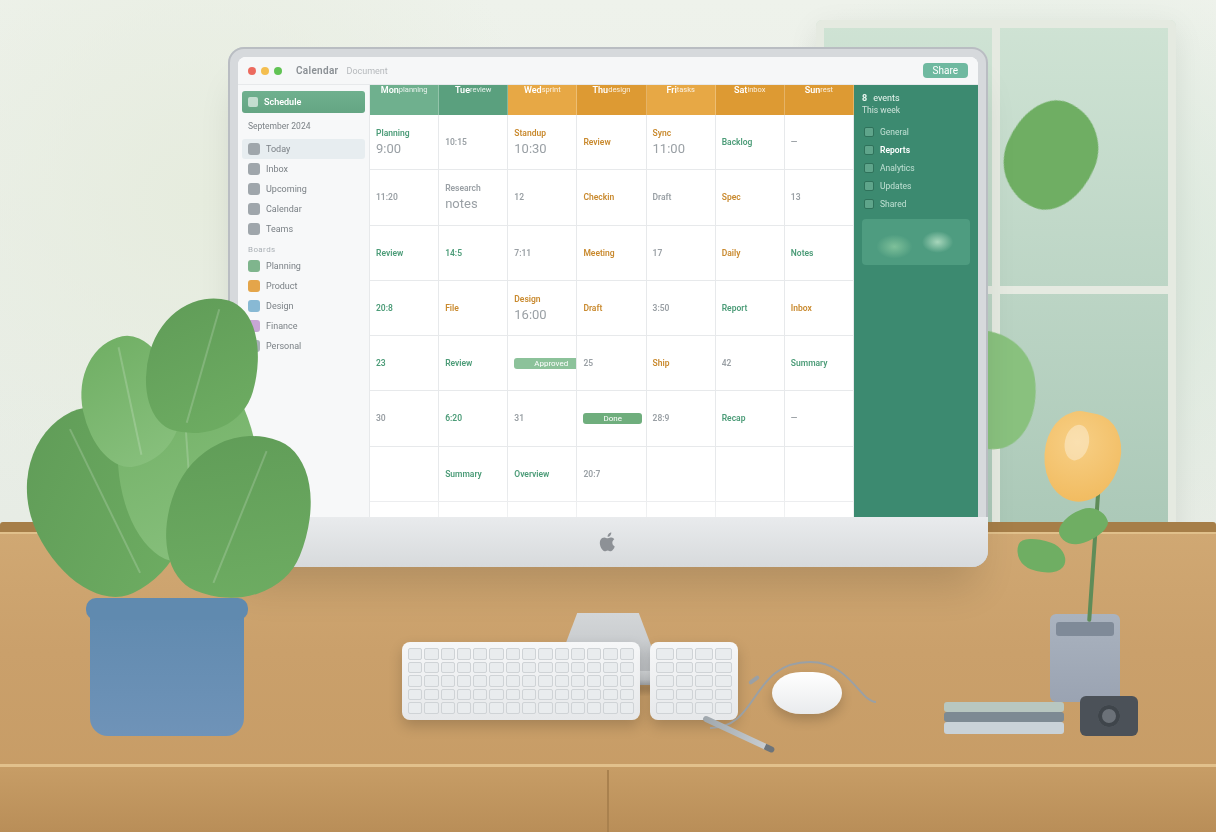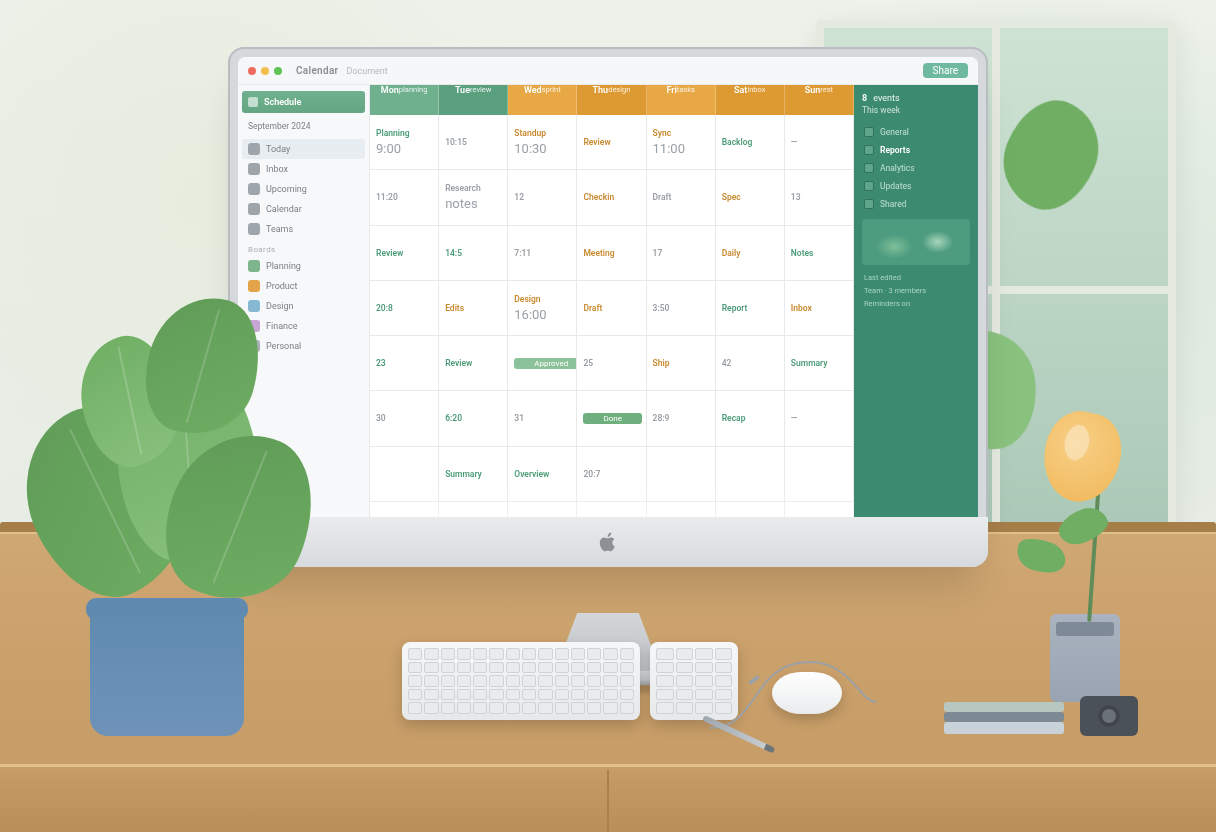--- a/index.html
+++ b/index.html
@@ -391,21 +391,21 @@
                   </div>
                   <div class="cell">
                     <span class="main tg">Notes</span>
                   </div>
                 </div>
                 <div class="row">
                   <div class="cell">
                     <span class="main tg">20:8</span>
                   </div>
                   <div class="cell">
-                    <span class="main to">Edits</span>
+                    <span class="main to">File</span>
                   </div>
                   <div class="cell">
                     <span class="main to">Design</span>
                     <span class="sub">16:00</span>
                   </div>
                   <div class="cell">
                     <span class="main to">Draft</span>
                   </div>
                   <div class="cell">
                     <span class="main tm">3:50</span>
@@ -514,25 +514,20 @@
                 <div class="rp-item">
                   <span class="ic"></span>
                   <span>Updates</span>
                 </div>
                 <div class="rp-item">
                   <span class="ic"></span>
                   <span>Shared</span>
                 </div>
               </div>
             <div class="rp-img"></div>
-            <div id="rpmeta">
-                <div class="rp-meta">Last edited</div>
-                <div class="rp-meta">Team · 3 members</div>
-                <div class="rp-meta">Reminders on</div>
-              </div>
           </div>
 
         </div>
       </div>
       <div class="chin">
         <span class="apple">
           <svg viewBox="0 0 20 22">
               <path fill="#8d9196" d="M14.3 11.7c0-2.3 1.9-3.4 2-3.5-1.1-1.6-2.8-1.8-3.4-1.8-1.4-.1-2.8.8-3.5.8-.7 0-1.8-.8-3-.8-1.5 0-3 0.9-3.8 2.3-1.6 2.8-.4 6.9 1.2 9.2.8 1.1 1.7 2.3 2.9 2.3 1.2 0 1.6-.8 3-.8 1.4 0 1.8.8 3 .8 1.2 0 2-1.1 2.8-2.2.9-1.3 1.2-2.5 1.3-2.6-.1 0-2.5-1-2.5-3.7zM12.3 4.5c.6-.8 1.1-1.9 1-3-.9 0-2 .6-2.7 1.4-.6.7-1.1 1.8-1 2.9 1 .1 2.1-.5 2.7-1.3z"></path>
             </svg>
         </span>

